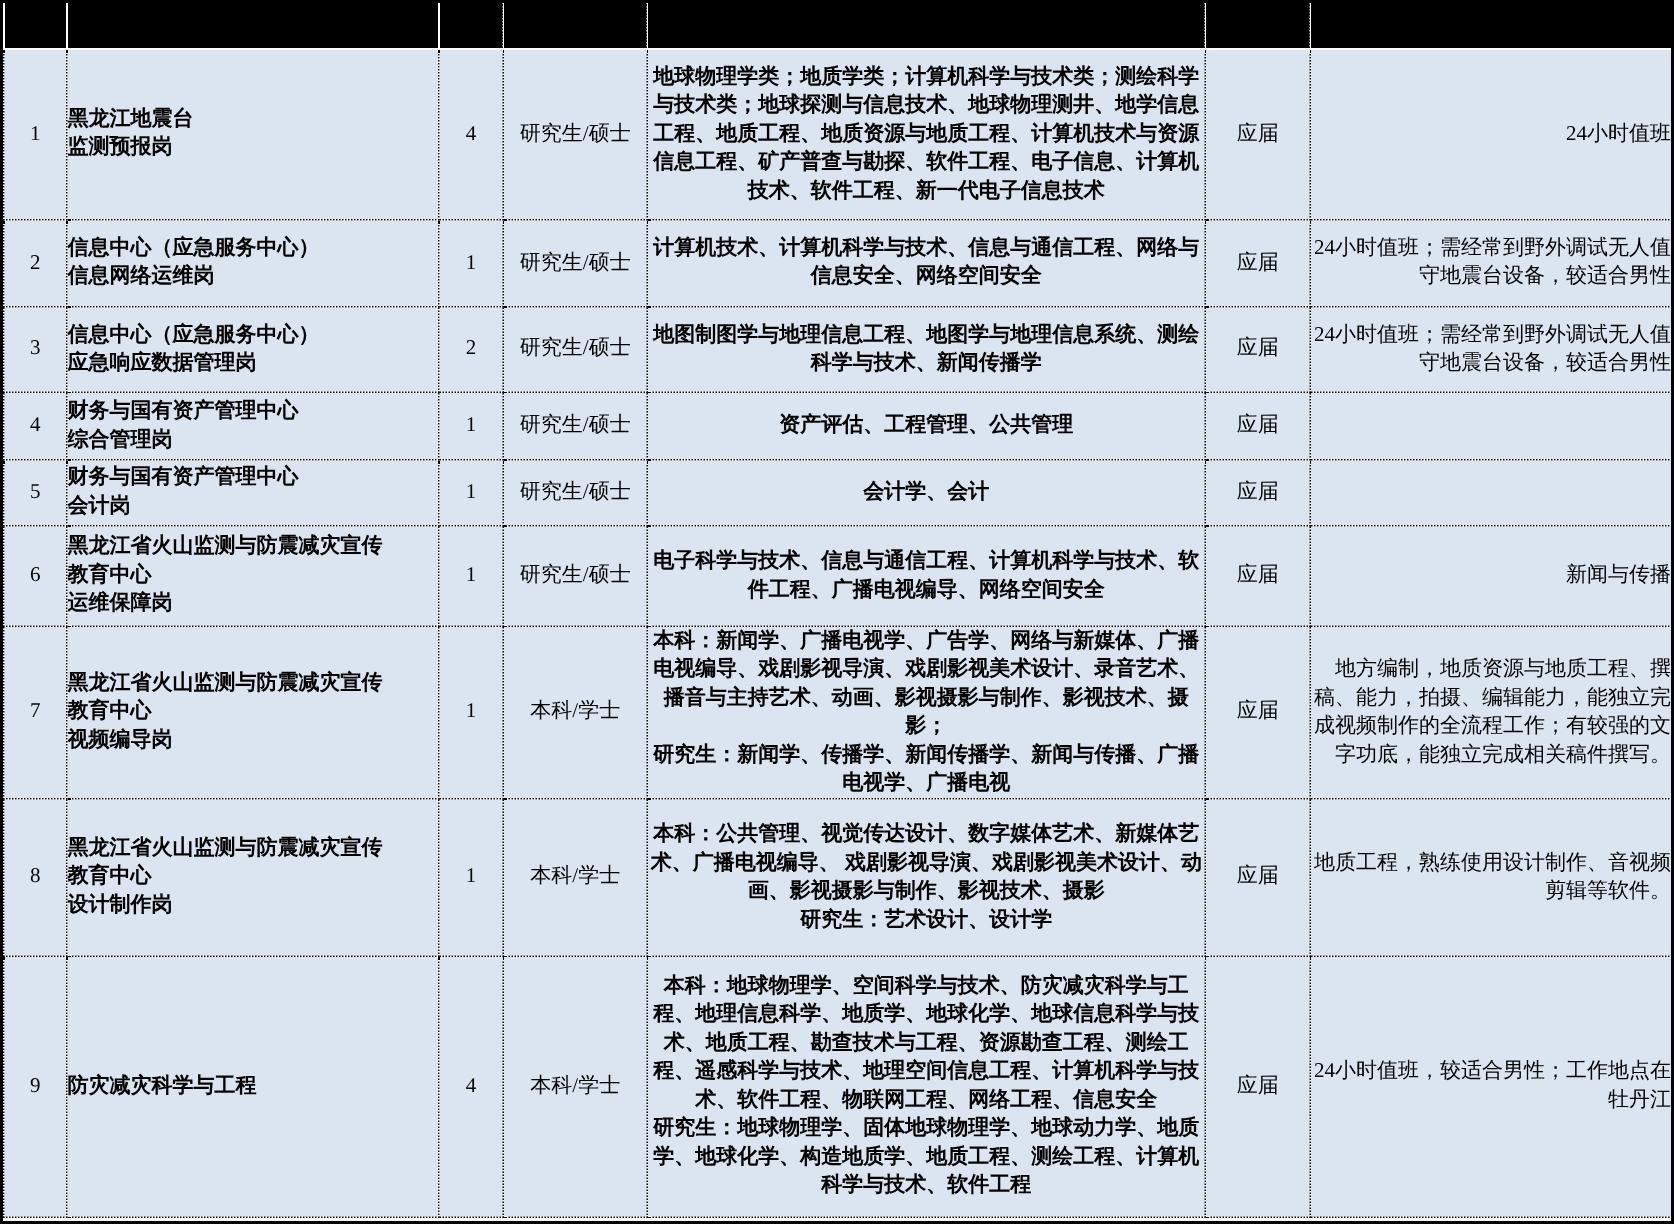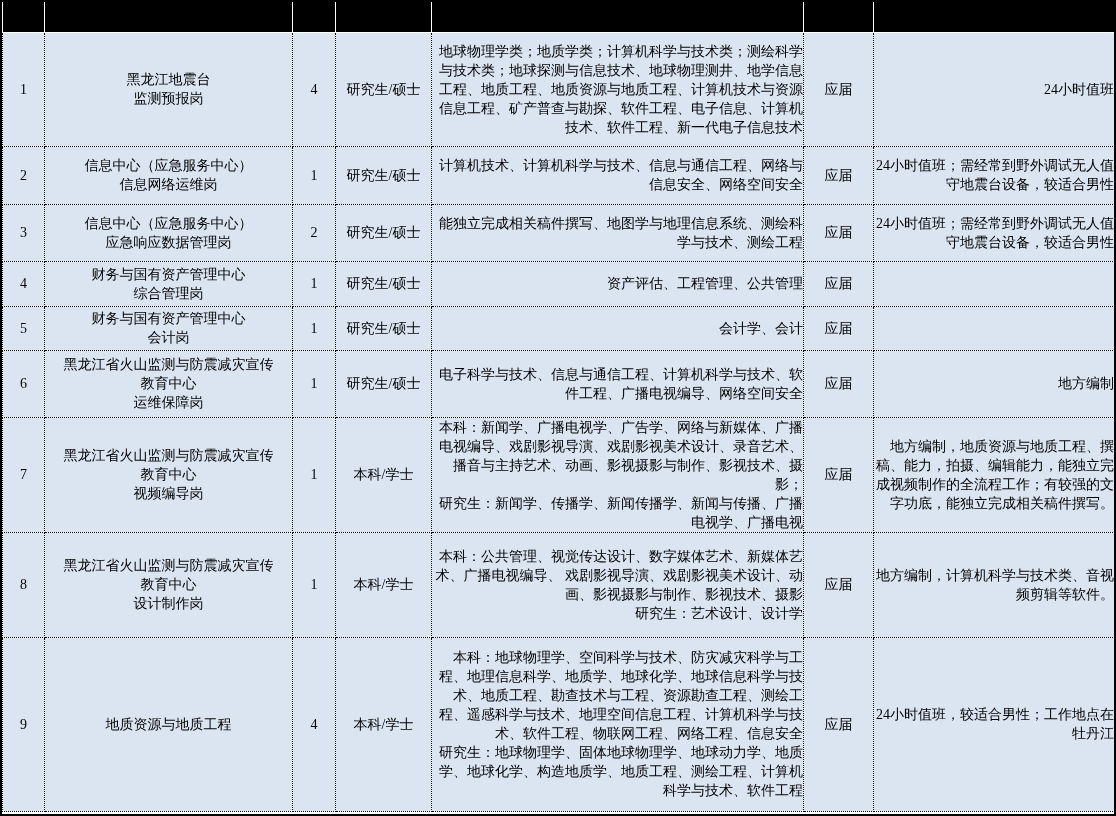--- a/index.html
+++ b/index.html
@@ -25,25 +25,26 @@
     overflow: hidden;
     background: #dbe5f1;
     padding: 0;
   }
   tr.header-row td {
     background: #000000;
     border: 1px dotted #ffffff;
     border-top: none;
   }
   td.c-no, td.c-count, td.c-edu, td.c-type { text-align: center; }
-  td.c-pos { text-align: center; white-space: pre-line; }
+  td.c-pos { white-space: pre-line; font-weight: bold; }
   td.c-majors {
-    text-align: right;
+    text-align: center;
     padding: 2px 3px;
     white-space: pre-line;
+    font-weight: bold;
   }
   td.c-remarks {
     text-align: right;
     padding: 2px 4px;
     white-space: pre-line;
   }
 </style>
 </head>
 <body>
 
@@ -90,21 +91,21 @@
         <td class="c-type">应届</td>
         <td class="c-remarks">24小时值班；需经常到野外调试无人值守地震台设备，较适合男性</td>
       </tr>
 
       <tr style="height:57px">
         <td class="c-no">3</td>
         <td class="c-pos">信息中心（应急服务中心）
 应急响应数据管理岗</td>
         <td class="c-count">2</td>
         <td class="c-edu">研究生/硕士</td>
-        <td class="c-majors">能独立完成相关稿件撰写、地图学与地理信息系统、测绘科学与技术、测绘工程</td>
+        <td class="c-majors">地图制图学与地理信息工程、地图学与地理信息系统、测绘科学与技术、新闻传播学</td>
         <td class="c-type">应届</td>
         <td class="c-remarks">24小时值班；需经常到野外调试无人值守地震台设备，较适合男性</td>
       </tr>
 
       <tr style="height:45px">
         <td class="c-no">4</td>
         <td class="c-pos">财务与国有资产管理中心
 综合管理岗</td>
         <td class="c-count">1</td>
         <td class="c-edu">研究生/硕士</td>
@@ -126,21 +127,21 @@
 
       <tr style="height:67px">
         <td class="c-no">6</td>
         <td class="c-pos">黑龙江省火山监测与防震减灾宣传
 教育中心
 运维保障岗</td>
         <td class="c-count">1</td>
         <td class="c-edu">研究生/硕士</td>
         <td class="c-majors">电子科学与技术、信息与通信工程、计算机科学与技术、软件工程、广播电视编导、网络空间安全</td>
         <td class="c-type">应届</td>
-        <td class="c-remarks">地方编制</td>
+        <td class="c-remarks">新闻与传播</td>
       </tr>
 
       <tr style="height:115px">
         <td class="c-no">7</td>
         <td class="c-pos">黑龙江省火山监测与防震减灾宣传
 教育中心
 视频编导岗</td>
         <td class="c-count">1</td>
         <td class="c-edu">本科/学士</td>
         <td class="c-majors">本科：新闻学、广播电视学、广告学、网络与新媒体、广播电视编导、戏剧影视导演、戏剧影视美术设计、录音艺术、播音与主持艺术、动画、影视摄影与制作、影视技术、摄影；
@@ -152,26 +153,26 @@
       <tr style="height:105px">
         <td class="c-no">8</td>
         <td class="c-pos">黑龙江省火山监测与防震减灾宣传
 教育中心
 设计制作岗</td>
         <td class="c-count">1</td>
         <td class="c-edu">本科/学士</td>
         <td class="c-majors">本科：公共管理、视觉传达设计、数字媒体艺术、新媒体艺术、广播电视编导、 戏剧影视导演、戏剧影视美术设计、动画、影视摄影与制作、影视技术、摄影
 研究生：艺术设计、设计学</td>
         <td class="c-type">应届</td>
-        <td class="c-remarks">地方编制，计算机科学与技术类、音视频剪辑等软件。</td>
+        <td class="c-remarks">地质工程，熟练使用设计制作、音视频剪辑等软件。</td>
       </tr>
 
       <tr style="height:174px">
         <td class="c-no">9</td>
-        <td class="c-pos">地质资源与地质工程</td>
+        <td class="c-pos">防灾减灾科学与工程</td>
         <td class="c-count">4</td>
         <td class="c-edu">本科/学士</td>
         <td class="c-majors">本科：地球物理学、空间科学与技术、防灾减灾科学与工程、地理信息科学、地质学、地球化学、地球信息科学与技术、地质工程、勘查技术与工程、资源勘查工程、测绘工程、遥感科学与技术、地理空间信息工程、计算机科学与技术、软件工程、物联网工程、网络工程、信息安全
 研究生：地球物理学、固体地球物理学、地球动力学、地质学、地球化学、构造地质学、地质工程、测绘工程、计算机科学与技术、软件工程</td>
         <td class="c-type">应届</td>
         <td class="c-remarks">24小时值班，较适合男性；工作地点在牡丹江</td>
       </tr>
     </tbody>
   </table>
 </div>

